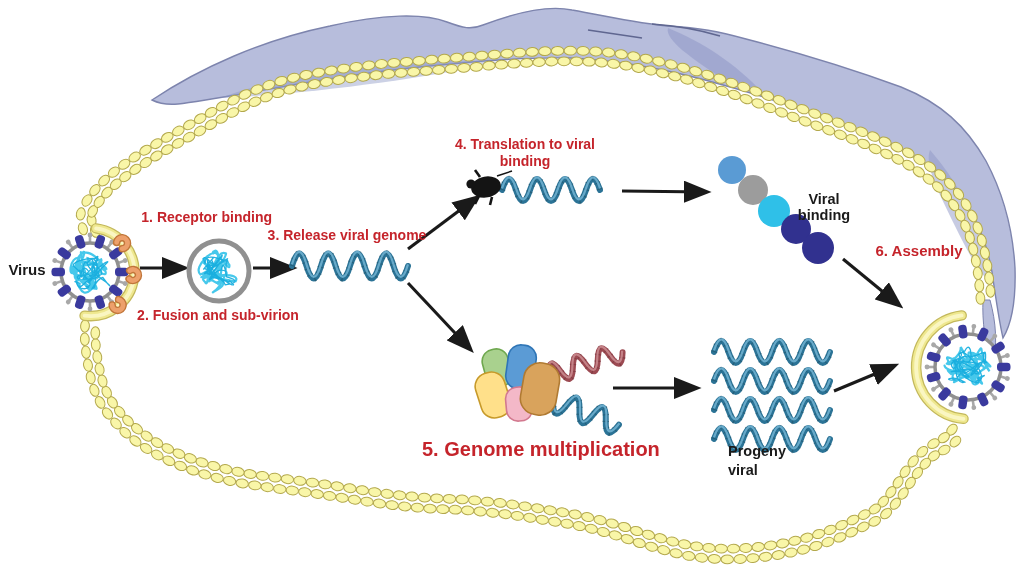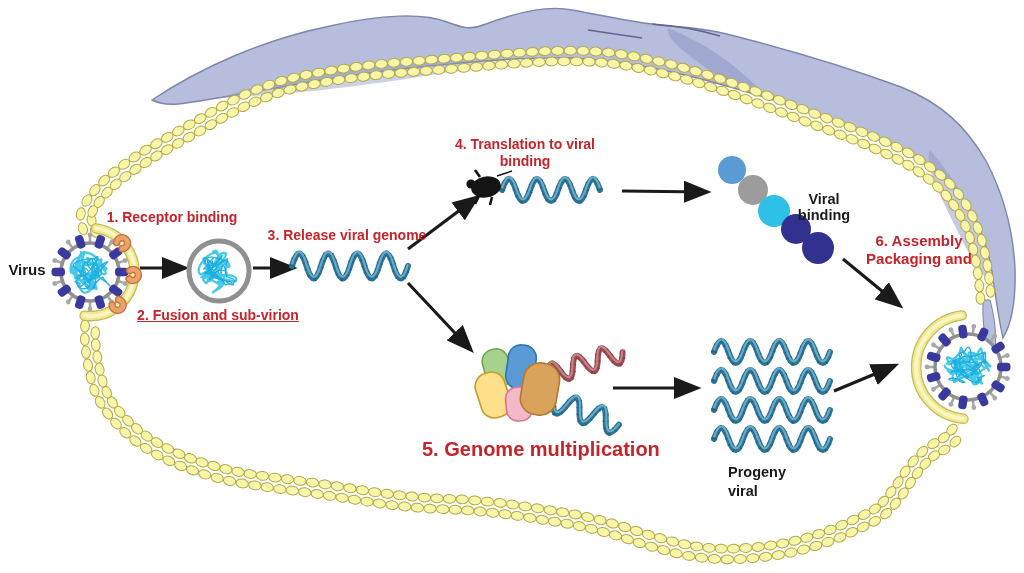--- a/index.html
+++ b/index.html
@@ -583,40 +583,39 @@
         <circle cx="774" cy="211" r="16" fill="#2fc0e8"></circle>
         <circle cx="796" cy="229" r="15" fill="#31318f"></circle>
         <circle cx="818" cy="248" r="16" fill="#31318f"></circle>
       </g>
     </svg>
 
   <div class="lbl black" style="left:0px;top:261px;width:42px;font-size:15px;margin-left:6px;" class2="">
       <span class="center">Virus</span>
     </div>
 
-  <div class="lbl red center" style="left:72px;top:209px;width:200px;font-size:14px;">1. Receptor binding</div>
-
-  <div class="lbl red center" style="left:118px;top:307px;width:200px;font-size:14px;text-decoration:underline;">2. Fusion and sub-virion</div>
+  <div class="lbl red center" style="left:72px;top:209px;width:200px;font-size:14px;text-align:right;">1. Receptor binding</div>
+
+  <div class="lbl red center" style="left:118px;top:307px;width:200px;font-size:14px;">2. Fusion and sub-virion</div>
 
   <div class="lbl red center" style="left:247px;top:227px;width:200px;font-size:14px;text-align:center;">3. Release viral genome</div>
 
   <div class="lbl red center" style="left:425px;top:136px;width:200px;font-size:14px;line-height:17px;">
     <span>4. Translation to viral</span>
     <span>binding</span>
   </div>
 
   <div class="lbl red center" style="left:422px;top:438px;width:200px;font-size:20px;">5. Genome multiplication</div>
 
-  <div class="lbl red center" style="left:819px;top:232px;width:200px;font-size:15px;line-height:18px;">
+  <div class="lbl red center" style="left:819px;top:242px;width:200px;font-size:15px;line-height:18px;">
     <span>6. Assembly</span>
-    <span>Packaging and</span>
   </div>
 
   <div class="lbl black center" style="left:744px;top:167px;width:160px;font-size:14.5px;line-height:16px;margin-top:24px;">
     <span>Viral</span>
     <span>binding</span>
   </div>
 
-  <div class="lbl black" style="left:728px;top:463px;width:120px;font-size:14.5px;line-height:19px;">
+  <div class="lbl black" style="left:728px;top:442px;width:120px;font-size:14.5px;line-height:19px;">
     <span>Progeny</span>
     <span>viral</span>
   </div>
 </div>
 
 </body></html>

